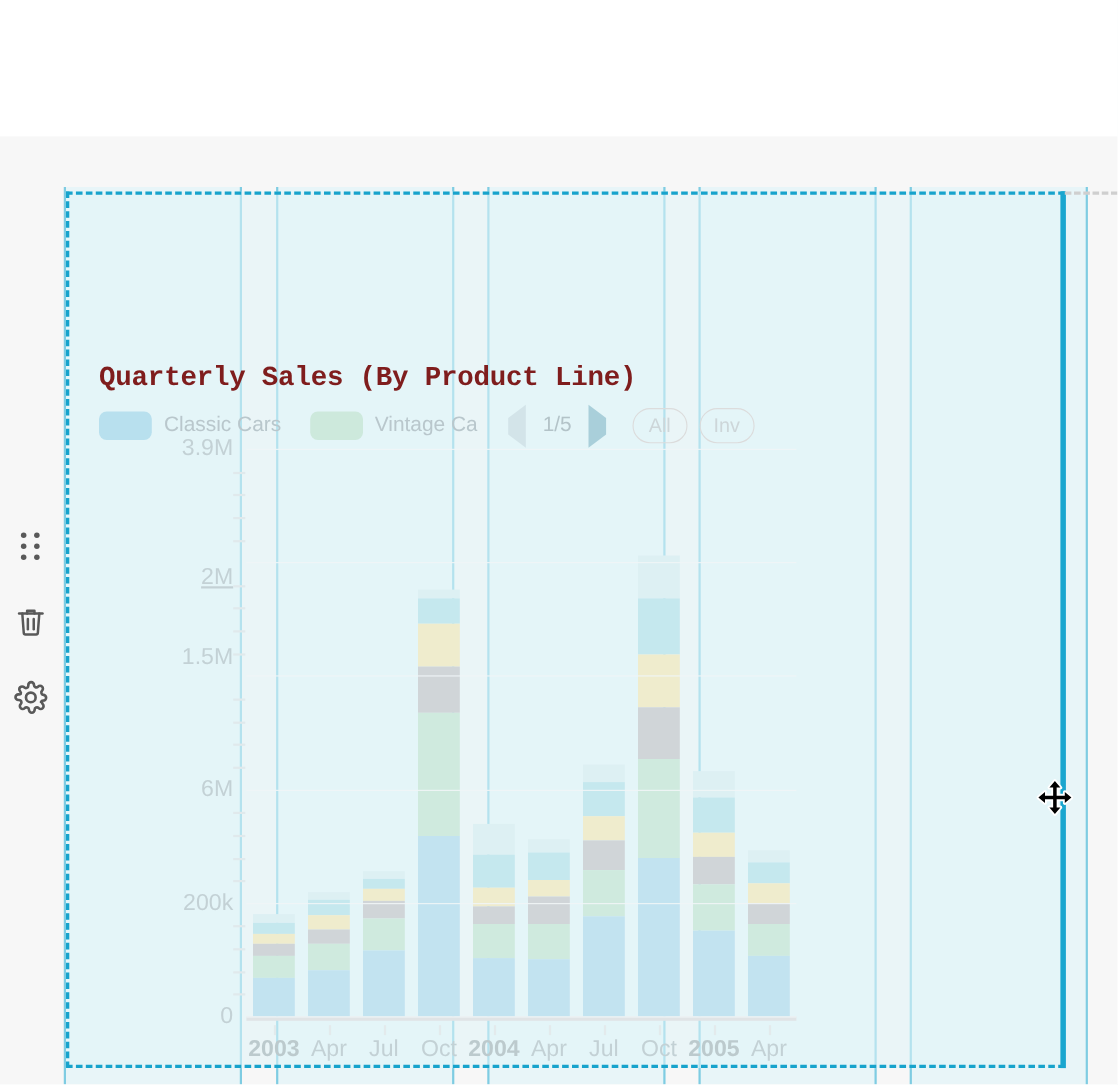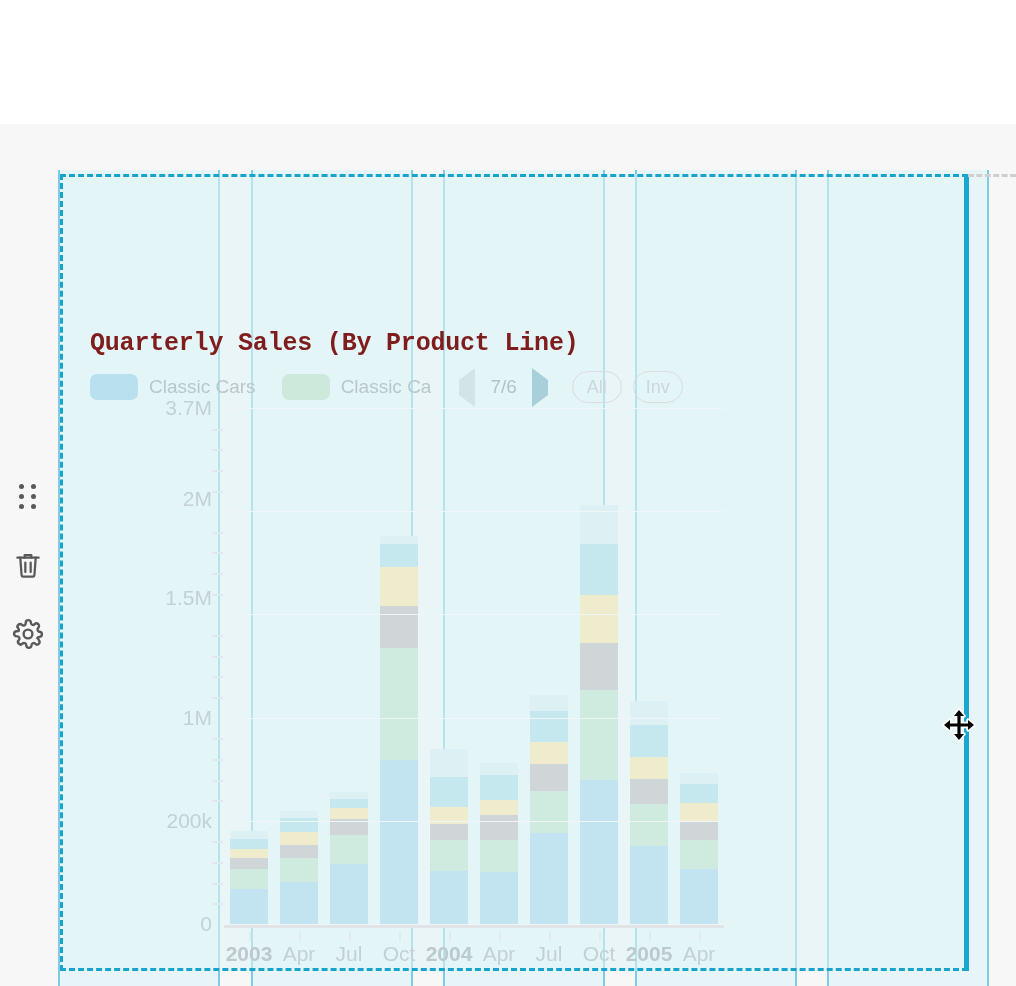--- a/index.html
+++ b/index.html
@@ -182,45 +182,45 @@
 
       <div class="legend-row">
 
         <div class="legend-item">
           <span class="legend-swatch" style="background:#b8e0ee;"></span>
           <span class="legend-label">Classic Cars</span>
         </div>
 
         <div class="legend-item">
           <span class="legend-swatch" style="background:#cde9dc;"></span>
-          <span class="legend-label">Classic Ca</span>
+          <span class="legend-label">Vintage Ca</span>
         </div>
 
         <div class="pager">
           <button class="arrow-btn">
             <span class="tri-left"></span>
           </button>
-          <span class="pager-count">7/6</span>
+          <span class="pager-count">1/5</span>
           <button class="arrow-btn">
             <span class="tri-right"></span>
           </button>
         </div>
 
         <button class="pill">All</button>
         <button class="pill">Inv</button>
       </div>
 
       <div class="plot-wrap">
         <div class="y-axis" id="y-axis">
             <div class="y-tick-label" style="top: 516px;">0</div>
             <div class="y-tick-label" style="top: 412.8px;">200k</div>
-            <div class="y-tick-label" style="top: 309.6px;">1M</div>
+            <div class="y-tick-label" style="top: 309.6px;">6M</div>
             <div class="y-tick-label" style="top: 190px;">1.5M</div>
-            <div class="y-tick-label" style="top: 91px;">2M</div>
-            <div class="y-tick-label" style="top: 0px;">3.7M</div>
+            <div class="y-tick-label" style="top: 117px; text-decoration: underline;">2M</div>
+            <div class="y-tick-label" style="top: 0px;">3.9M</div>
           </div>
         <div class="plot-area" id="plot-area">
           <div class="axis-base"></div>
           <div class="bars" id="bars">
               <div class="bar-slot">
                 <div class="bar">
                   <div class="seg" style="height: 34.6752px; background: rgb(194, 227, 240);"></div>
                   <div class="seg" style="height: 20.64px; background: rgb(207, 234, 222);"></div>
                   <div class="seg" style="height: 10.7328px; background: rgb(208, 213, 216);"></div>
                   <div class="seg" style="height: 9.288px; background: rgb(239, 236, 205);"></div>

